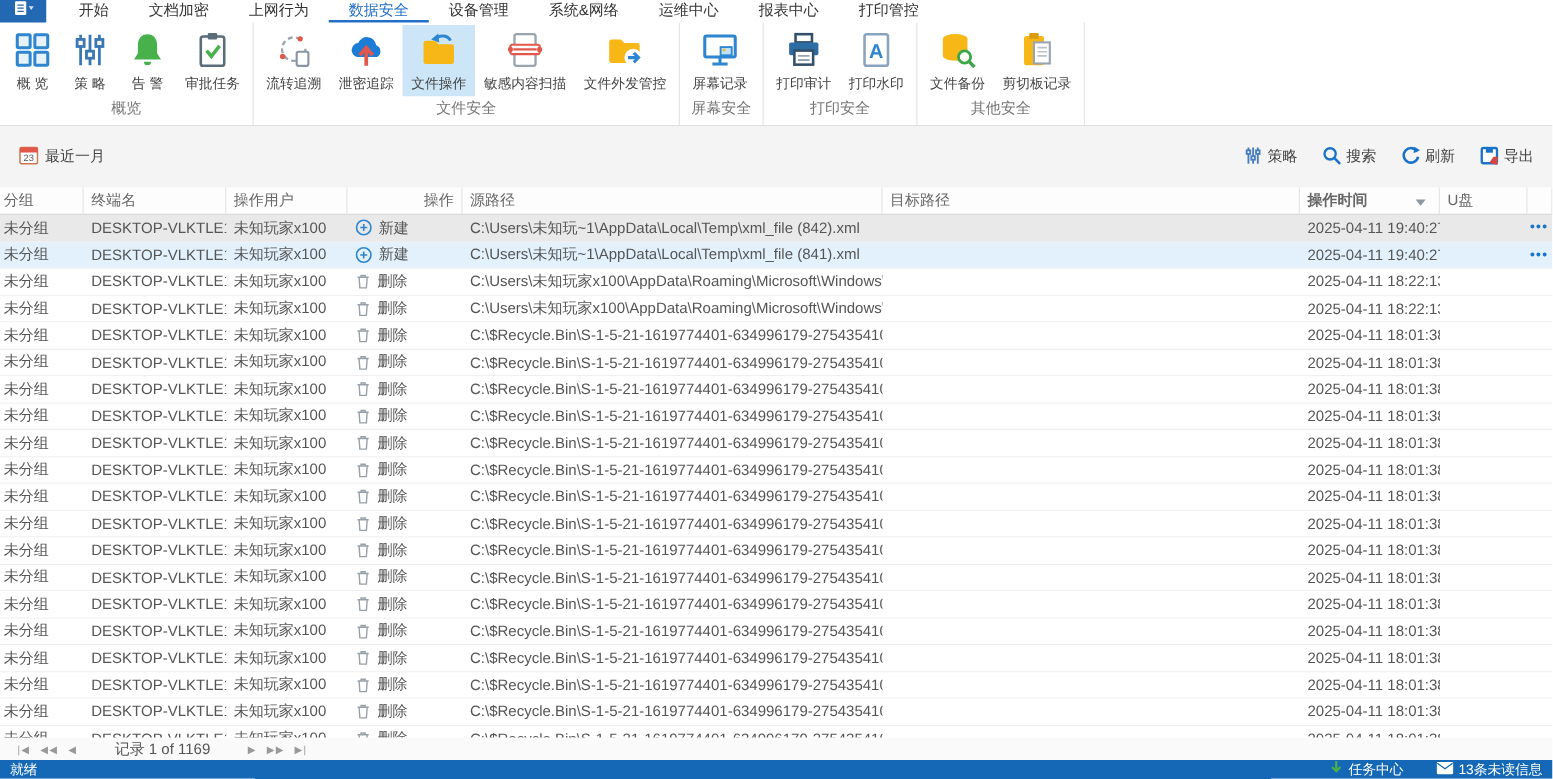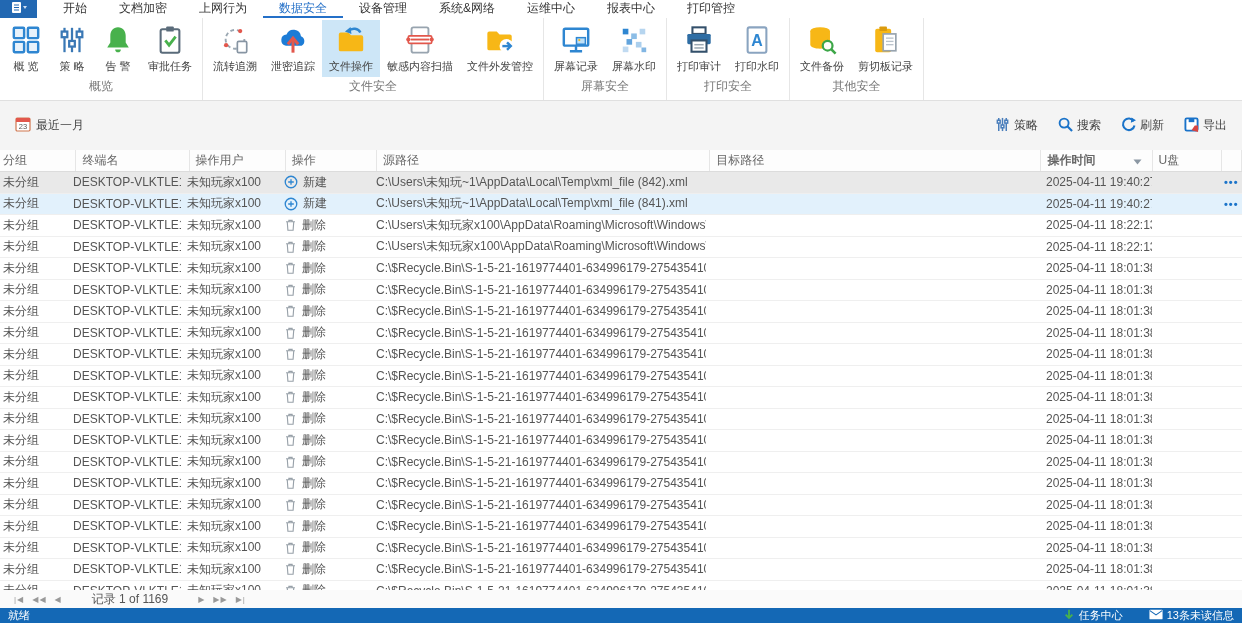--- a/index.html
+++ b/index.html
@@ -195,36 +195,20 @@
           <span class="ribbon-icon">
             <svg viewBox="0 0 32 32">
               <rect x="3" y="4" width="26" height="18" rx="1.5" fill="#fff" stroke="#2e86d1" stroke-width="2.6"></rect>
               <rect x="16.5" y="13.5" width="9.5" height="7" fill="#bfe0f7" stroke="#2e86d1" stroke-width="1.6"></rect>
               <circle cx="19.5" cy="16" r="1.2" fill="#f7b716"></circle>
               <path d="M16 22.5v4.5M9.5 28h13" stroke="#2e86d1" stroke-width="2.6"></path>
             </svg>
           </span>
           <span class="ribbon-label">屏幕记录</span>
         </div>
-        <div class="ribbon-item">
-          <span class="ribbon-icon">
-            <svg viewBox="0 0 32 32">
-              <g fill="#2e86d1">
-                <rect x="4" y="4" width="6" height="6"></rect>
-                <rect x="13" y="9" width="6" height="6" opacity="0.55"></rect>
-                <rect x="22" y="4" width="6" height="6" opacity="0.35"></rect>
-                <rect x="8" y="15" width="6" height="6" opacity="0.75"></rect>
-                <rect x="18" y="18" width="6" height="6" opacity="0.4"></rect>
-                <rect x="4" y="23" width="6" height="6" opacity="0.3"></rect>
-                <rect x="24" y="24" width="5" height="5" opacity="0.6"></rect>
-              </g>
-            </svg>
-          </span>
-          <span class="ribbon-label">屏幕水印</span>
-        </div>
       </div>
       <div class="group-label">屏幕安全</div>
     </div>
     <div class="ribbon-group">
       <div class="ribbon-items">
         <div class="ribbon-item">
           <span class="ribbon-icon">
             <svg viewBox="0 0 32 32">
               <rect x="9" y="2.5" width="14" height="7" fill="#fff" stroke="#33506b" stroke-width="2.2"></rect>
               <rect x="3.5" y="9.5" width="25" height="11" rx="1.5" fill="#2e6da4"></rect>
@@ -323,30 +307,30 @@
             <rect x="5" y="1.5" width="6" height="4" fill="#1a73c9"></rect>
             <path d="M8 14l3.5-5h3.5v7z" fill="#d64541"></path>
           </svg></span>
         <span>导出</span>
       </div>
     </div>
 </div>
 
 <div>
   <div class="thead">
-      <div class="th" style="width: 77px;">
+      <div class="th" style="width: 67px;">
         <span>分组</span>
       </div>
       <div class="th" style="width: 114px;">
         <span>终端名</span>
       </div>
       <div class="th" style="width: 97px;">
         <span>操作用户</span>
       </div>
-      <div class="th" style="width: 92px;">
+      <div class="th" style="width: 92px; justify-content: flex-end;">
         <span>操作</span>
       </div>
       <div class="th" style="width: 336px;">
         <span>源路径</span>
       </div>
       <div class="th" style="width: 334px;">
         <span>目标路径</span>
       </div>
       <div class="th" style="width: 112px; font-weight: bold;">
         <span>操作时间</span>

